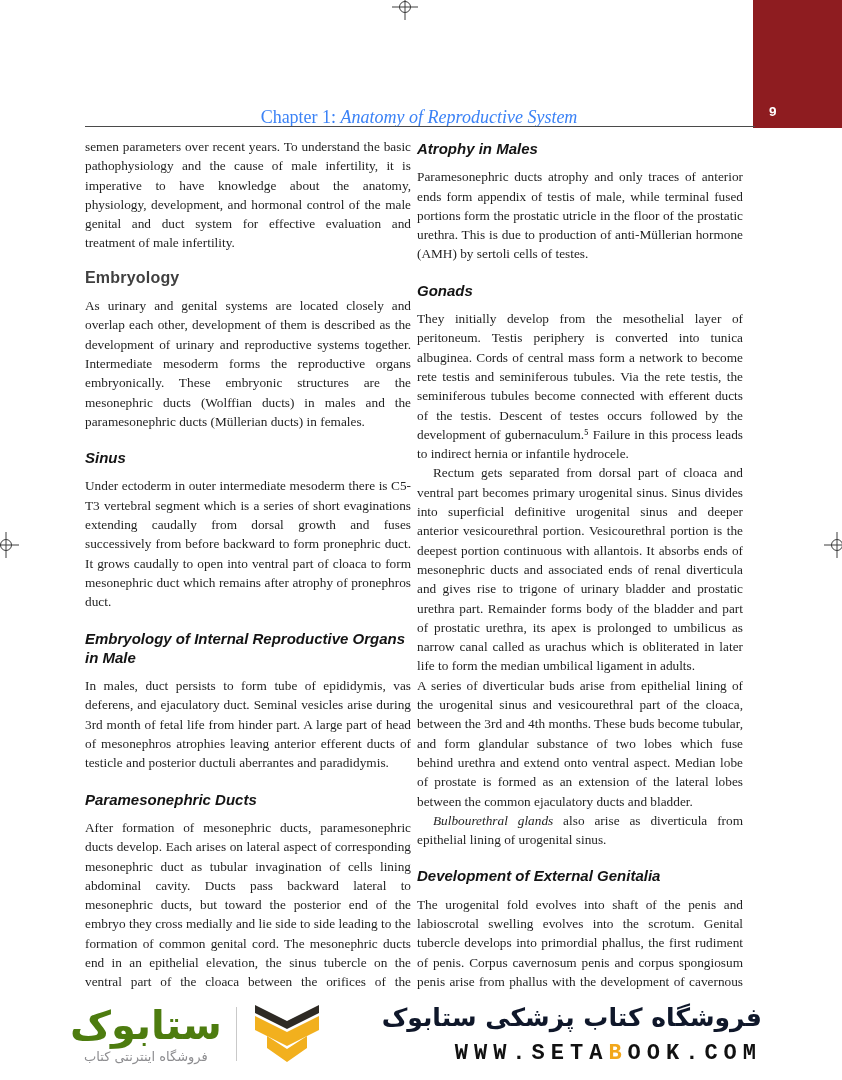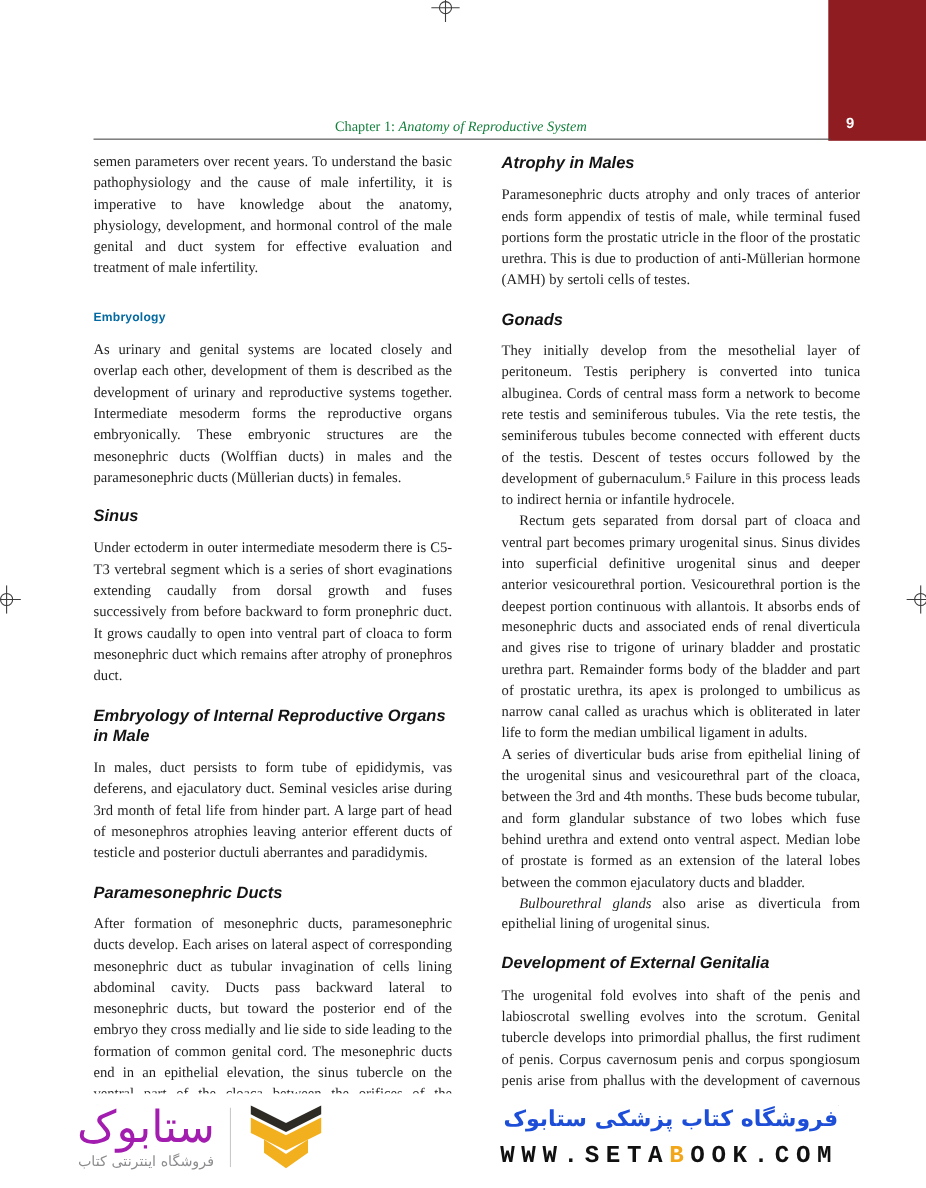--- a/index.html
+++ b/index.html
@@ -29,22 +29,22 @@
     font-size: 13.5px;
     font-weight: bold;
   }
 
   
   .running-header {
     position: absolute;
     left: 85px; top: 107px;
     width: 668px;
     text-align: center;
-    font-size: 13px;
-    color: #15803d;
+    font-size: 18px;
+    color: #3b82f6;
   }
   .running-header .ch-label { font-style: normal; }
   .running-header .ch-title { font-style: italic; }
   .header-rule {
     position: absolute;
     left: 85px; top: 126px;
     width: 670px; height: 1px;
     background: #4a4a4a;
   }
 
@@ -52,33 +52,33 @@
   .col {
     position: absolute;
     top: 137px;
     width: 326px;
     text-align: justify;
     font-size: 13.3px;
     line-height: 19.3px;
     color: #1f1f1f;
   }
   .col-left  { left: 85px; }
-  .col-right { left: 456px; }
+  .col-right { left: 417px; }
 
   p.body-par { margin: 0; }
   p.indent { text-indent: 16px; }
   p.body-par em { font-style: italic; }
 
   h2.sec-heading {
     font-family: "Liberation Sans", sans-serif;
-    font-size: 11px;
+    font-size: 16px;
     font-weight: 700;
     letter-spacing: 0.2px;
-    color: #0369a1;
-    margin: 27px 0 9px;
+    color: #404040;
+    margin: 15px 0 9px;
     text-align: left;
   }
   h3.sub-heading {
     font-family: "Liberation Sans", sans-serif;
     font-size: 15px;
     font-style: italic;
     font-weight: 600;
     color: #141414;
     margin: 17px 0 9px;
     text-align: left;
@@ -102,41 +102,41 @@
     display: flex;
     justify-content: space-between;
     align-items: center;
     background: #ffffff;
   }
   .footer-left { display: flex; align-items: center; gap: 14px; }
   .logo-text-group { text-align: center; }
   .logo-wordmark {
     font-family: "DejaVu Sans", sans-serif;
     font-size: 40px;
-    font-weight: normal;
-    color: #a21caf;
+    font-weight: bold;
+    color: #4d7c0f;
     line-height: 1.05;
     direction: rtl;
   }
   .logo-caption {
     font-family: "DejaVu Sans", sans-serif;
     font-size: 13px;
     color: #8d8d90;
     margin-top: 3px;
     direction: rtl;
   }
   .logo-divider { width: 1px; height: 54px; background: #c9c9c9; }
   .logo-chevron { width: 72px; height: 60px; display: block; }
 
   .footer-right { text-align: right; }
   .store-name {
     font-family: "DejaVu Sans", sans-serif;
-    font-size: 20px;
-    font-weight: bold;
-    color: #1d4ed8;
+    font-size: 25px;
+    font-weight: bold;
+    color: #0f172a;
     direction: rtl;
     margin-bottom: 9px;
   }
   .store-url {
     font-family: Liberation Mono, monospace;
     font-size: 22px;
     font-weight: bold;
     letter-spacing: 6px;
     color: #111111;
     white-space: nowrap;

